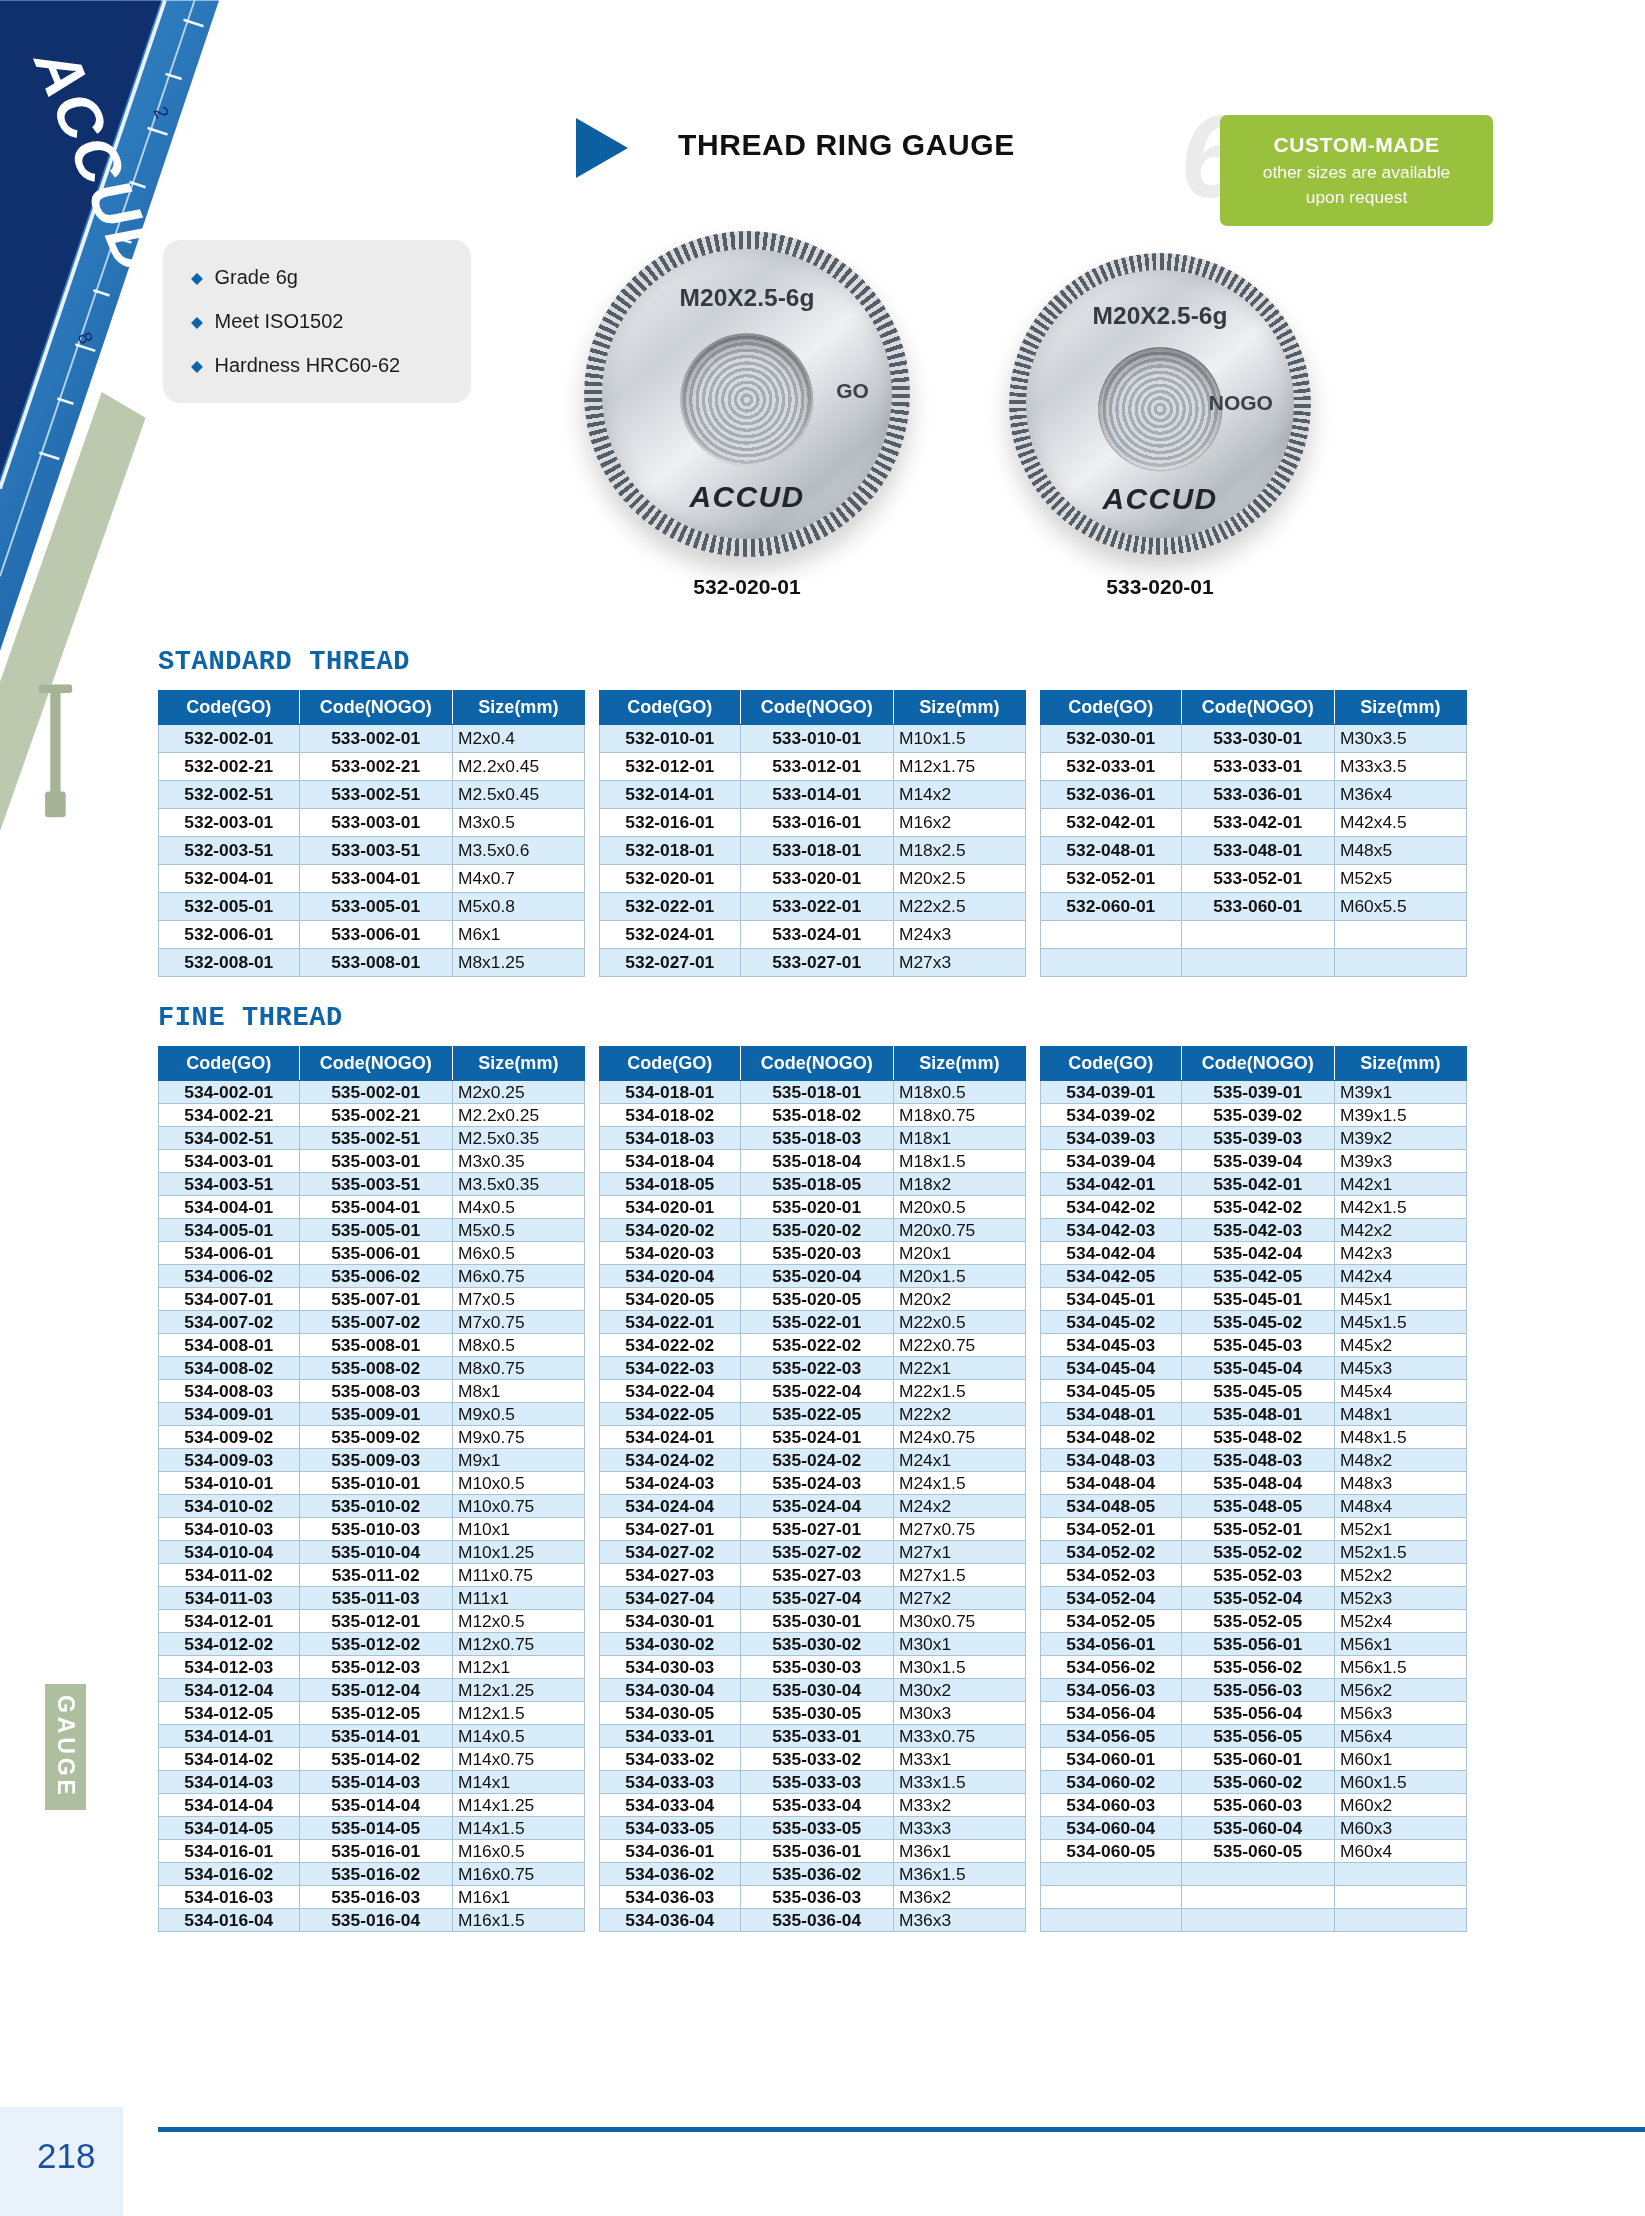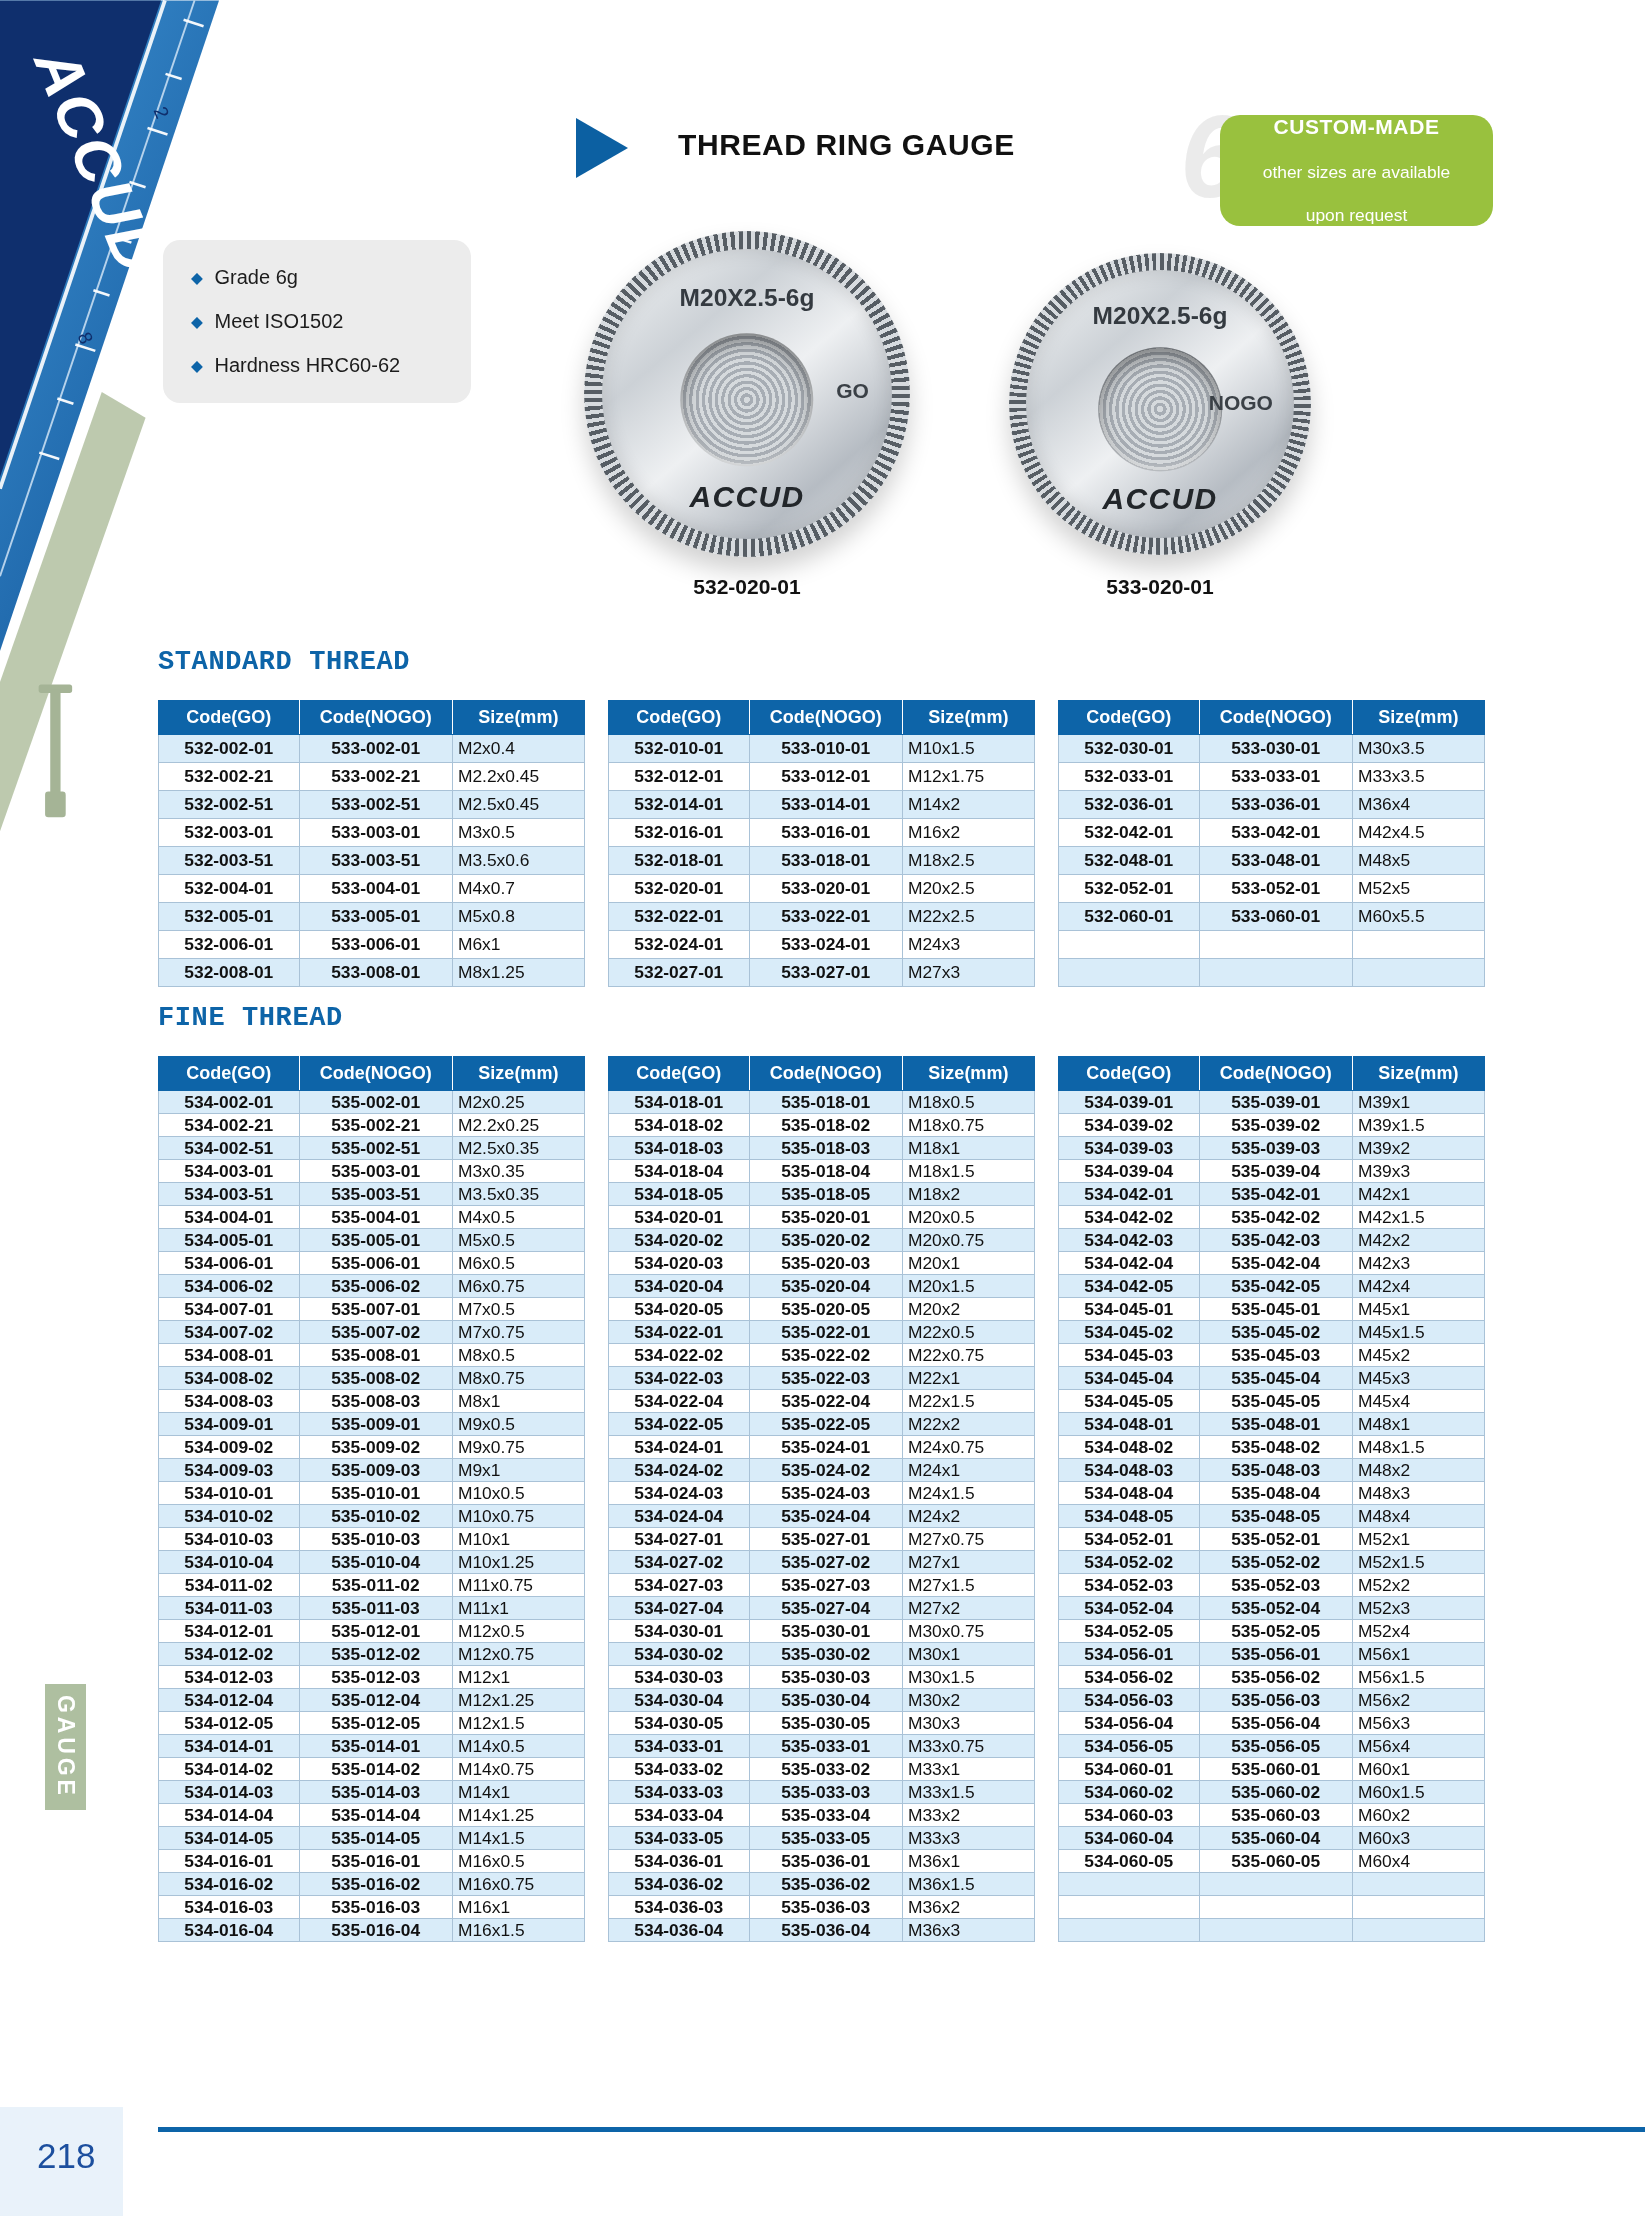--- a/index.html
+++ b/index.html
@@ -24,22 +24,22 @@
     border-left:52px solid #0c60a2;
   }
   .page-title { position:absolute; left:655px; top:128px; font-size:30px; font-weight:bold; color:#111111; letter-spacing:0.6px;margin-left:23px; }
 
   .grade-watermark {
     position:absolute; left:1180px; top:90px; font-size:116px; font-weight:bold; font-style:italic;
     color:#d8d8d8; opacity:.5; z-index:0;
   }
   .badge {
     position:absolute; left:1220px; top:115px; width:273px; height:111px; background:#99c13e;
-    border-radius:20px; color:#ffffff; display:flex; flex-direction:column; align-items:center;
-    justify-content:space-between; gap:4.5px; z-index:1; overflow:hidden;
+    border-radius:7px; color:#ffffff; display:flex; flex-direction:column; align-items:center;
+    justify-content:center; gap:4.5px; z-index:1; overflow:hidden;
   }
   .badge-title { font-size:21px; font-weight:bold; letter-spacing:0.6px; }
   .badge-line  { font-size:17.4px; }
 
   
   .features {
     position:absolute; left:163px; top:240px; width:308px; height:163px; background:#ececec;
     border-radius:17px; box-sizing:border-box; padding:26px 28px;
     display:flex; flex-direction:column; justify-content:space-between;
   }
@@ -70,21 +70,21 @@
   .ring-brand   { position:absolute; bottom:8.5%; width:100%; text-align:center; font-size:30px; font-weight:800; font-style:italic; color:#22262a; letter-spacing:1.3px; z-index:2; }
   .caption { position:absolute; font-size:21px; font-weight:bold; color:#111111; text-align:center; }
   .caption.go   { left:584px;  top:575px; width:326px; }
   .caption.nogo { left:1009px; top:575px; width:302px; }
 
   
   .section { position:absolute; left:158px; width:1335px; }
   .section-standard { top:647px; }
   .section-fine     { top:1003px; }
   .section-title { font-size:27px; font-weight:bold; color:#0d64a8; letter-spacing:0.6px;font-family:Liberation Mono, monospace; }
-  .tables { display:flex; gap:23px; margin-top:23px; align-items:flex-start; }
+  .tables { display:flex; gap:14px; margin-top:13px; align-items:flex-start; }
 
   table.gauge-table { border-collapse:collapse; width:427px; table-layout:fixed; background:#ffffff; }
   table.gauge-table th {
     background:#0d64a8; color:#ffffff; font-size:18px; font-weight:bold; height:31px;
     border:1.3px solid #ffffff; border-top:1.3px solid #0d64a8; border-bottom:0.6px solid #0d64a8;
   }
   table.gauge-table th:first-child { border-left:1.3px solid #0d64a8; }
   table.gauge-table th:last-child  { border-right:1.3px solid #0d64a8; }
   table.gauge-table th:nth-child(1), table.gauge-table td:nth-child(1) { width:33%; }
   table.gauge-table th:nth-child(2), table.gauge-table td:nth-child(2) { width:36%; }

